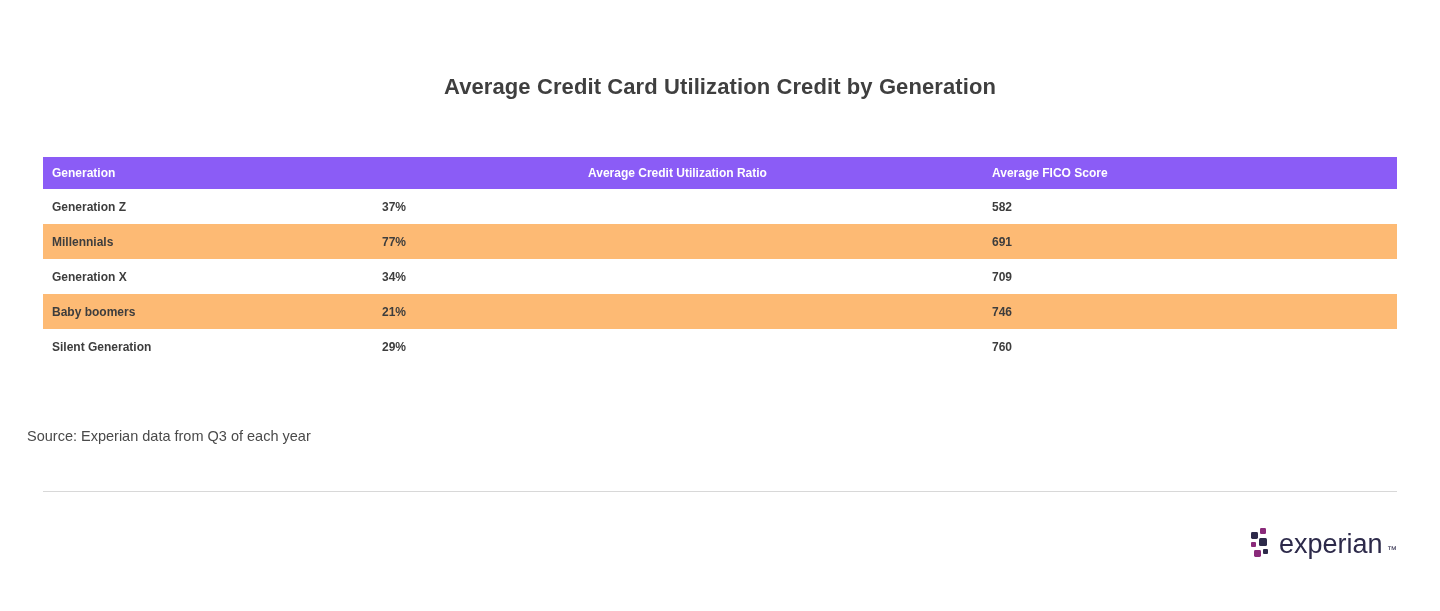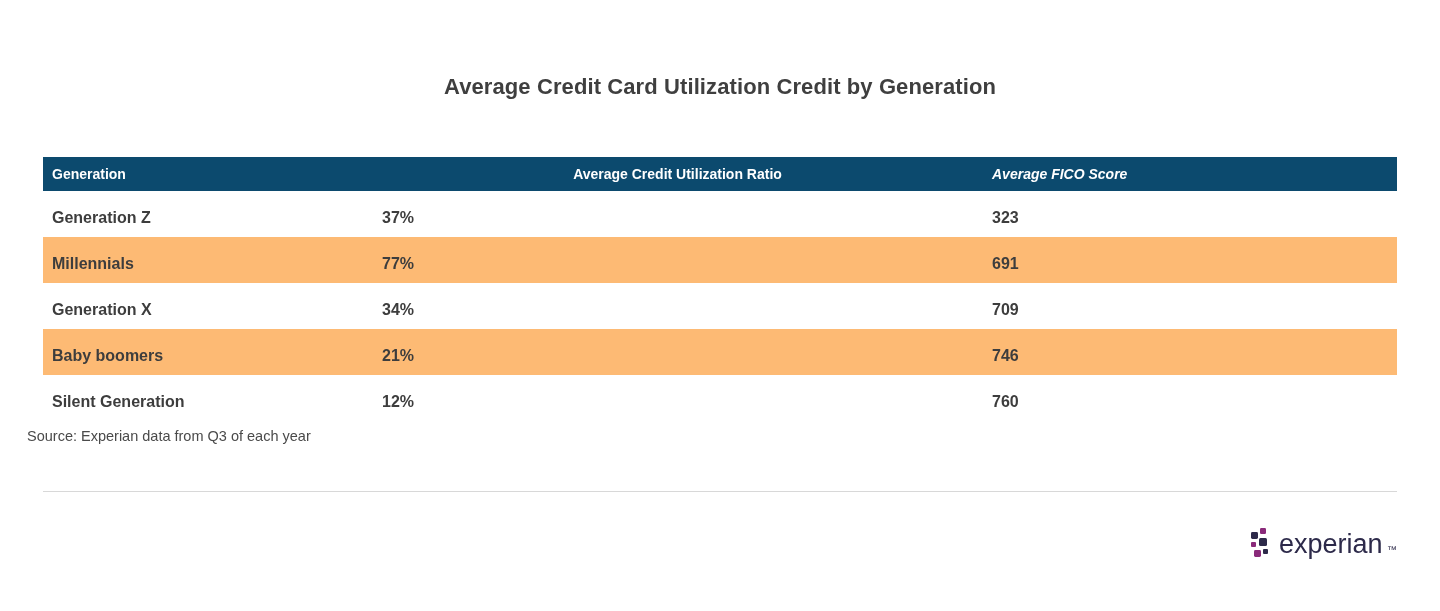--- a/index.html
+++ b/index.html
@@ -33,37 +33,37 @@
     margin: 0 auto;
     width: 1354px;
     margin-top: 57px;
   }
   table.data-table {
     width: 100%;
     border-collapse: collapse;
     table-layout: fixed;
   }
   table.data-table thead th {
-    background: #0c4a6e;
+    background: #8b5cf6;
     color: #ffffff;
-    font-size: 14px;
+    font-size: 12px;
     font-weight: bold;
     text-align: left;
     padding: 9px 10px 9px 9px;
     height: 30px;
     box-sizing: border-box;
   }
   table.data-table thead th.col-0 { width: 330px; }
   table.data-table thead th.col-1 { width: 610px; text-align: center; }
-  table.data-table thead th.col-2 { width: 414px; font-style: italic; }
+  table.data-table thead th.col-2 { width: 414px; }
   table.data-table tbody td {
-    font-size: 16px;
+    font-size: 12px;
     font-weight: bold;
     color: #3d3d3d;
-    padding: 18px 10px 10px 9px;
+    padding: 10px 10px 10px 9px;
     height: 35px;
     box-sizing: border-box;
     border: none;
   }
   table.data-table tbody tr.alt td {
     background: #fdba74;
   }
   .source-note {
     position: absolute;
     left: 27px;
@@ -104,40 +104,40 @@
         <tr>
           <th class="col-0">Generation</th>
           <th class="col-1">Average Credit Utilization Ratio</th>
           <th class="col-2">Average FICO Score</th>
         </tr>
       </thead>
       <tbody>
         <tr>
           <td>Generation Z</td>
           <td>37%</td>
-          <td>323</td>
+          <td>582</td>
         </tr>
         <tr class="alt">
           <td>Millennials</td>
           <td>77%</td>
           <td>691</td>
         </tr>
         <tr>
           <td>Generation X</td>
           <td>34%</td>
           <td>709</td>
         </tr>
         <tr class="alt">
           <td>Baby boomers</td>
           <td>21%</td>
           <td>746</td>
         </tr>
         <tr>
           <td>Silent Generation</td>
-          <td>12%</td>
+          <td>29%</td>
           <td>760</td>
         </tr>
       </tbody>
     </table>
   </div>
 
   <div class="source-note">Source: Experian data from Q3 of each year</div>
 
   <div class="divider"></div>
 

